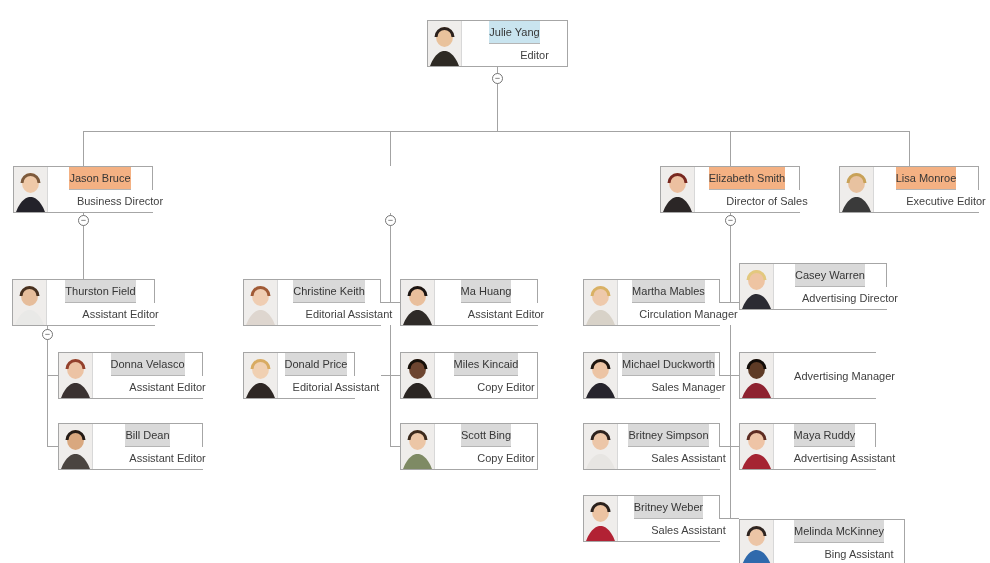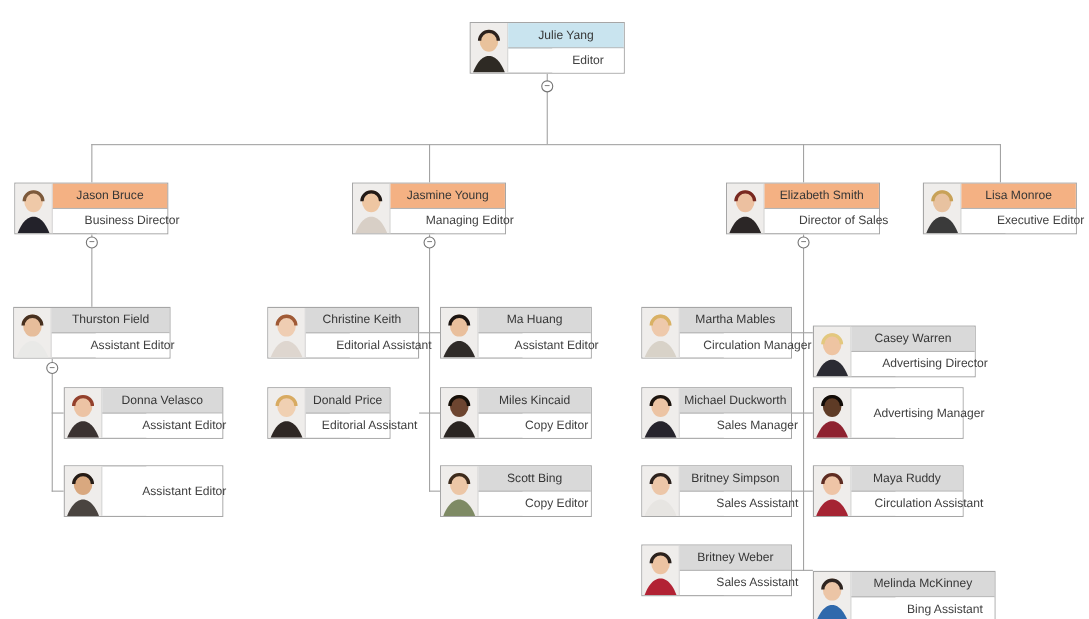--- a/index.html
+++ b/index.html
@@ -3,21 +3,21 @@
 <meta charset="utf-8">
 <style>
   html,body{margin:0;padding:0;background:#fff;}
   .canvas{position:relative;width:990px;height:563px;background:#fff;overflow:hidden;
           font-family:"Liberation Sans",sans-serif;}
   
   .node{position:absolute;height:47px;display:flex;box-sizing:border-box;
         border:1px solid var(--box-border,#a6a6a6);background:#fff;}
   .node svg{flex:0 0 33px;width:33px;height:100%;display:block;background:#efedeb;
             border-right:1px solid #d8d8d8;}
-  .txt{flex:1;display:flex;flex-direction:column;min-width:0;}
+  .txt{flex:1;display:flex;flex-direction:column;min-width:0;align-items:center;}
   .name{flex:1;display:flex;align-items:center;justify-content:center;
         font-size:11px;color:#363636;border-bottom:1px solid #b5b5b5;white-space:nowrap;}
   .title{flex:1;display:flex;align-items:center;justify-content:center;
          font-size:11px;color:#414141;background:#fff;white-space:nowrap;margin-left:40px;}
   .lv0 .name{background:var(--level0-header,#c9e4ef);}
   .lv1 .name{background:var(--level1-header,#f4b183);}
   .lv2 .name{background:var(--level2-header,#d9d9d9);}
   
   .vl,.hl{position:absolute;background:var(--connector,#a3a3a3);}
   .vl{width:1px;}
@@ -88,31 +88,20 @@
     <svg viewBox="0 0 33 45">
         <path d="M2 45 C7 32 13 30 16.5 30 C20 30 26 32 31 45 Z" fill="#23222a"></path>
         <ellipse cx="16.5" cy="16" rx="8.5" ry="10" fill="#efc9a8"></ellipse>
         <path d="M6.5 16 A10 10 0 0 1 26.5 16 L23.5 16 A7 7 0 0 0 9.5 16 Z" fill="#7d5a3c"></path>
       </svg>
     <div class="txt">
         <div class="name">Jason Bruce</div>
         <div class="title">Business Director</div>
       </div>
   </div>
-  <div class="node lv1" style="left:320px;top:166px;width:140px">
-    <svg viewBox="0 0 33 45">
-        <path d="M2 45 C7 32 13 30 16.5 30 C20 30 26 32 31 45 Z" fill="#d8cfc6"></path>
-        <ellipse cx="16.5" cy="16" rx="8.5" ry="10" fill="#eec6a2"></ellipse>
-        <path d="M6.5 16 A10 10 0 0 1 26.5 16 L23.5 16 A7 7 0 0 0 9.5 16 Z" fill="#221a16"></path>
-      </svg>
-    <div class="txt">
-        <div class="name">Jasmine Young</div>
-        <div class="title">Managing Editor</div>
-      </div>
-  </div>
   <div class="node lv1" style="left:660px;top:166px;width:140px">
     <svg viewBox="0 0 33 45">
         <path d="M2 45 C7 32 13 30 16.5 30 C20 30 26 32 31 45 Z" fill="#2b2626"></path>
         <ellipse cx="16.5" cy="16" rx="8.5" ry="10" fill="#ecc0a0"></ellipse>
         <path d="M6.5 16 A10 10 0 0 1 26.5 16 L23.5 16 A7 7 0 0 0 9.5 16 Z" fill="#782820"></path>
       </svg>
     <div class="txt">
         <div class="name">Elizabeth Smith</div>
         <div class="title">Director of Sales</div>
       </div>
@@ -151,20 +140,21 @@
         <div class="title">Assistant Editor</div>
       </div>
   </div>
   <div class="node lv2" style="left:58px;top:423px;width:145px">
     <svg viewBox="0 0 33 45">
         <path d="M2 45 C7 32 13 30 16.5 30 C20 30 26 32 31 45 Z" fill="#4a4440"></path>
         <ellipse cx="16.5" cy="16" rx="8.5" ry="10" fill="#d9a87f"></ellipse>
         <path d="M6.5 16 A10 10 0 0 1 26.5 16 L23.5 16 A7 7 0 0 0 9.5 16 Z" fill="#241b16"></path>
       </svg>
     <div class="txt">
+        <div class="name">Bill Dean</div>
         <div class="title">Assistant Editor</div>
       </div>
   </div>
 
   <div class="node lv2" style="left:243px;top:279px;width:138px">
     <svg viewBox="0 0 33 45">
         <path d="M2 45 C7 32 13 30 16.5 30 C20 30 26 32 31 45 Z" fill="#ded6cf"></path>
         <ellipse cx="16.5" cy="16" rx="8.5" ry="10" fill="#efcdb2"></ellipse>
         <path d="M6.5 16 A10 10 0 0 1 26.5 16 L23.5 16 A7 7 0 0 0 9.5 16 Z" fill="#a05a36"></path>
       </svg>
@@ -222,21 +212,21 @@
     <svg viewBox="0 0 33 45">
         <path d="M2 45 C7 32 13 30 16.5 30 C20 30 26 32 31 45 Z" fill="#d8d2c8"></path>
         <ellipse cx="16.5" cy="16" rx="8.5" ry="10" fill="#eec9ab"></ellipse>
         <path d="M6.5 16 A10 10 0 0 1 26.5 16 L23.5 16 A7 7 0 0 0 9.5 16 Z" fill="#d9b164"></path>
       </svg>
     <div class="txt">
         <div class="name">Martha Mables</div>
         <div class="title">Circulation Manager</div>
       </div>
   </div>
-  <div class="node lv2" style="left:739px;top:296px;width:148px">
+  <div class="node lv2" style="left:739px;top:263px;width:148px">
     <svg viewBox="0 0 33 45">
         <path d="M2 45 C7 32 13 30 16.5 30 C20 30 26 32 31 45 Z" fill="#2b2b33"></path>
         <ellipse cx="16.5" cy="16" rx="8.5" ry="10" fill="#eec4a2"></ellipse>
         <path d="M6.5 16 A10 10 0 0 1 26.5 16 L23.5 16 A7 7 0 0 0 9.5 16 Z" fill="#e3c87e"></path>
       </svg>
     <div class="txt">
         <div class="name">Casey Warren</div>
         <div class="title">Advertising Director</div>
       </div>
   </div>
@@ -273,21 +263,21 @@
       </div>
   </div>
   <div class="node lv2" style="left:739px;top:423px;width:137px">
     <svg viewBox="0 0 33 45">
         <path d="M2 45 C7 32 13 30 16.5 30 C20 30 26 32 31 45 Z" fill="#a52433"></path>
         <ellipse cx="16.5" cy="16" rx="8.5" ry="10" fill="#eec4a6"></ellipse>
         <path d="M6.5 16 A10 10 0 0 1 26.5 16 L23.5 16 A7 7 0 0 0 9.5 16 Z" fill="#5e2c22"></path>
       </svg>
     <div class="txt">
         <div class="name">Maya Ruddy</div>
-        <div class="title">Circulation Assistant</div>
+        <div class="title">Advertising Assistant</div>
       </div>
   </div>
   <div class="node lv2" style="left:583px;top:495px;width:137px">
     <svg viewBox="0 0 33 45">
         <path d="M2 45 C7 32 13 30 16.5 30 C20 30 26 32 31 45 Z" fill="#b22234"></path>
         <ellipse cx="16.5" cy="16" rx="8.5" ry="10" fill="#ecc3a2"></ellipse>
         <path d="M6.5 16 A10 10 0 0 1 26.5 16 L23.5 16 A7 7 0 0 0 9.5 16 Z" fill="#2a211d"></path>
       </svg>
     <div class="txt">
         <div class="name">Britney Weber</div>

